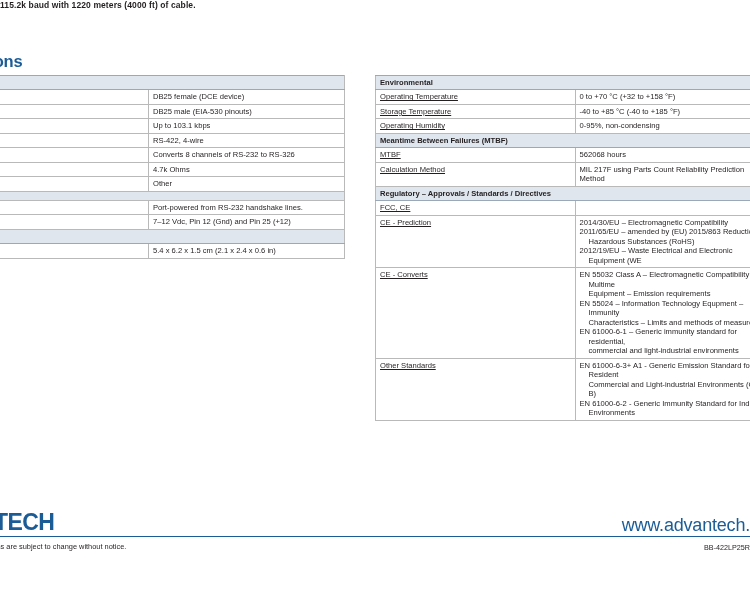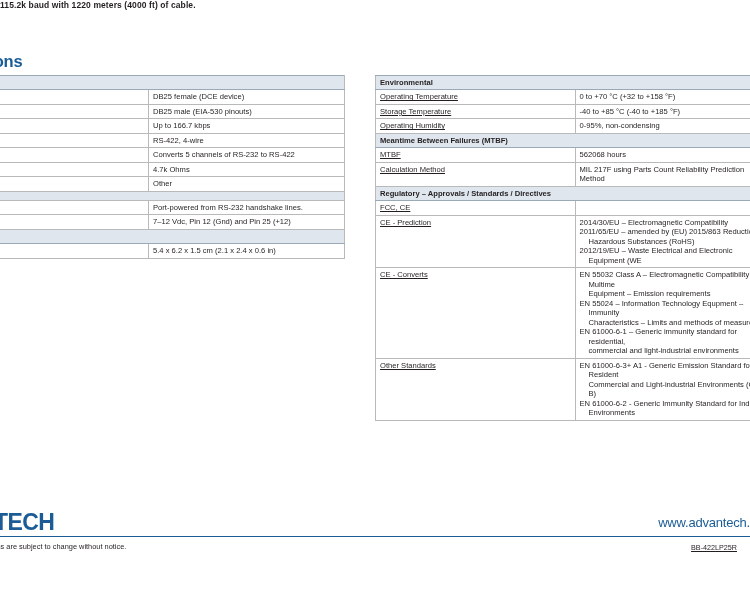--- a/index.html
+++ b/index.html
@@ -114,21 +114,21 @@
     top: 509px;
     font-size: 23px;
     font-weight: bold;
     color: #1b5c97;
     letter-spacing: -0.6px;
   }
   .adv-url {
     position: absolute;
     right: 0px;
     top: 515px;
-    font-size: 13px;
+    font-size: 18px;
     color: #1b5c97;
     letter-spacing: -0.2px;
     text-align: right;
   }
   .footer-rule {
     position: absolute;
     left: -60px;
     top: 536px;
     width: 810px;
     height: 1px;
@@ -136,25 +136,24 @@
   }
   .footer-note {
     position: absolute;
     left: -52px;
     top: 542px;
     font-size: 7.4px;
     color: #231f20;
   }
   .footer-pn {
     position: absolute;
-    right: 13px;
+    right: 0px;
     top: 543px;
     font-size: 7.2px;
     color: #231f20;
-    text-decoration: underline;
   }
 </style>
 </head>
 <body>
 
 <div class="page">
 
   <div class="topnote">115.2k baud with 1220 meters (4000 ft) of cable.</div>
 
   <div class="section-heading">ifications</div>
@@ -167,29 +166,29 @@
         <tr>
           <td class="lbl">Connector</td>
           <td>DB25 female (DCE device)</td>
         </tr>
         <tr>
           <td class="lbl">Connector</td>
           <td>DB25 male (EIA-530 pinouts)</td>
         </tr>
         <tr>
           <td class="lbl">te</td>
-          <td>Up to 166.7 kbps</td>
+          <td>Up to 103.1 kbps</td>
         </tr>
         <tr>
           <td class="lbl">n</td>
           <td>RS-422, 4-wire</td>
         </tr>
         <tr>
           <td class="lbl"></td>
-          <td>Converts 5 channels of RS-232 to RS-422</td>
+          <td>Converts 8 channels of RS-232 to RS-326</td>
         </tr>
         <tr>
           <td class="lbl"> Resistors</td>
           <td>4.7k Ohms</td>
         </tr>
         <tr>
           <td class="lbl">tion</td>
           <td>Other</td>
         </tr>
         <tr>

